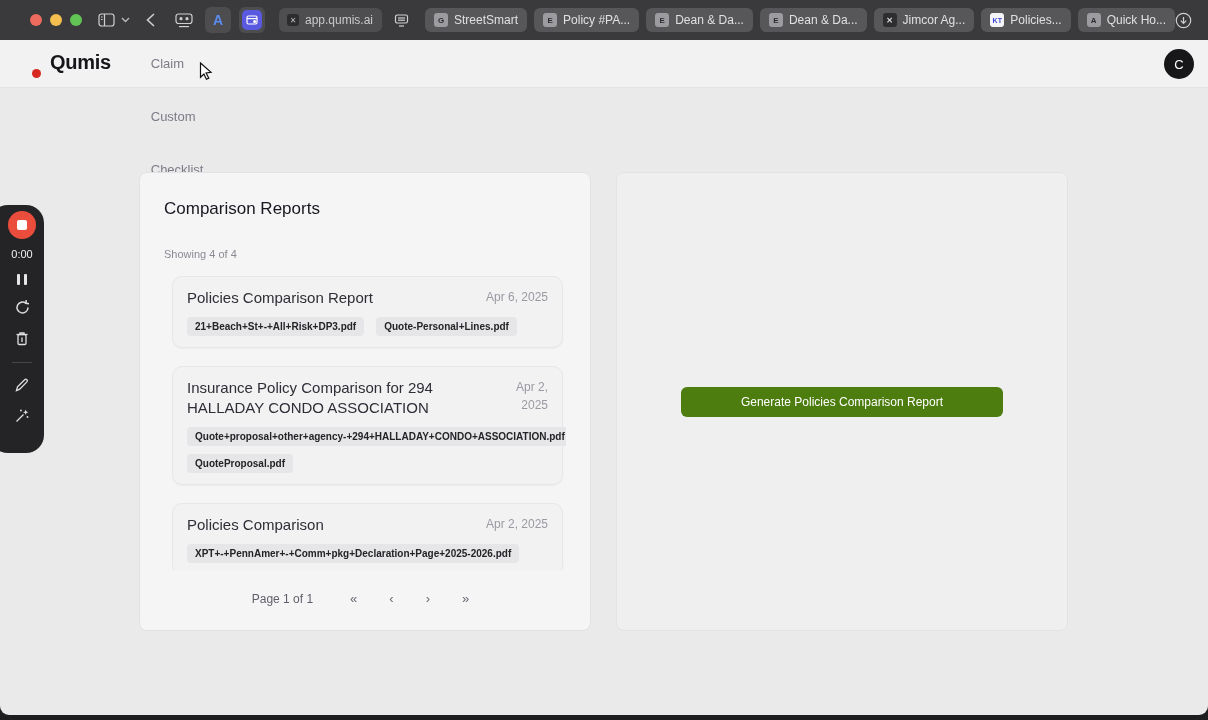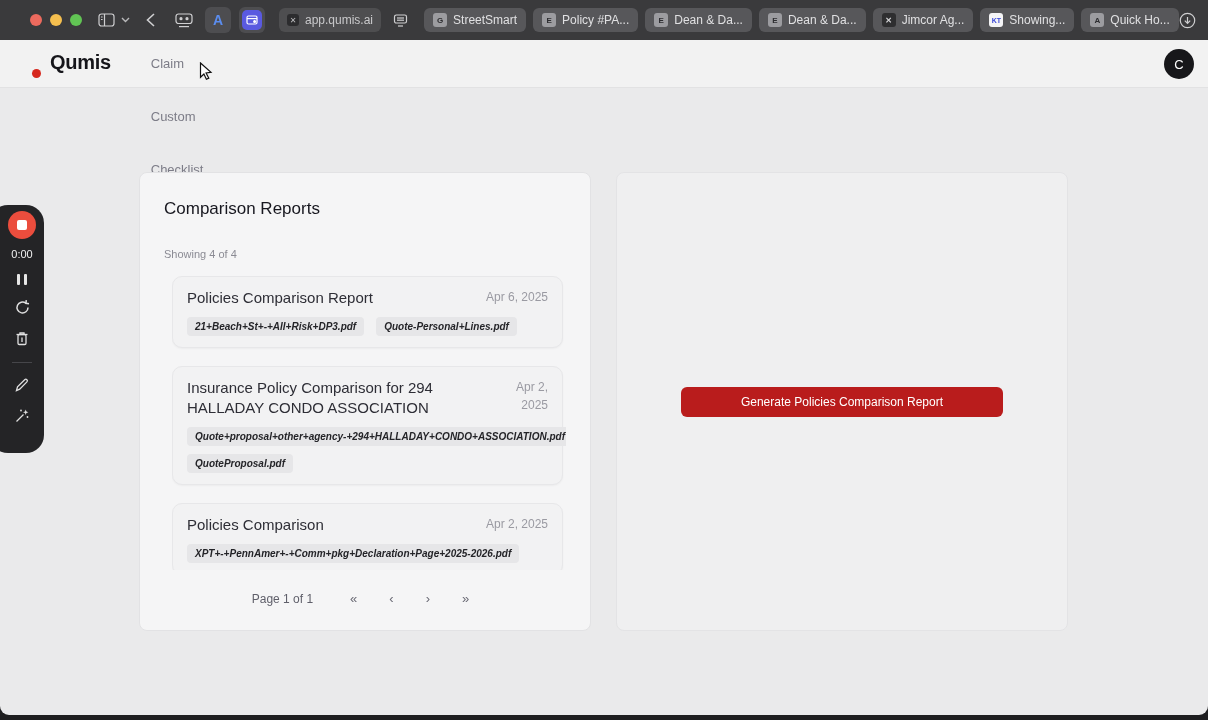--- a/index.html
+++ b/index.html
@@ -52,27 +52,27 @@
 
   .reports-title { font-size:17px; font-weight:400; color:#17171f; }
   .showing { margin-top:29px; font-size:11px; color:#8b8b94; }
   .report-list { margin-top:16px; margin-left:8px; height:294px; overflow:hidden; display:flex; flex-direction:column; gap:18px; }
   .card { width:391px; background:#f2f2f3; border:1px solid #e7e7e9; border-radius:10px; padding:11px 14px; box-shadow:0 1px 2px rgba(0,0,0,0.04); flex-shrink:0; }
   .card-head { display:flex; justify-content:space-between; gap:10px; }
   .card-title { font-size:15px; color:#2e2e36; line-height:20px; }
   .card-date { font-size:12px; color:#9a9aa2; white-space:nowrap; line-height:18px; }
   .card-date.wrap { white-space:normal; width:44px; text-align:right; flex-shrink:0; }
   .chips { margin-top:9px; display:flex; flex-wrap:wrap; gap:8px 12px; }
-  .chip { background:#e6e6e8; border-radius:4px; padding:4px 8px; font-size:10px; font-weight:700; color:#242428; white-space:nowrap;font-style:italic; }
+  .chip { background:#e6e6e8; border-radius:4px; padding:4px 8px; font-size:10px; font-weight:700; color:#242428; white-space:nowrap; }
 
   .pagination { position:absolute; bottom:22px; left:0; width:100%; display:flex; align-items:center; justify-content:center; gap:14px; }
   .page-label { font-size:12px; color:#5f5f6a; margin-right:14px; }
   .pg-btn { font-size:13px; color:#6a6a75; padding:2px 9px; cursor:pointer; }
 
-  .generate-btn { width:322px; height:30px; background:#b91c1c; color:#ffffff; font-size:12px; font-weight:500; border:none; border-radius:6px; cursor:pointer; font-family:"Liberation Sans", sans-serif; }
+  .generate-btn { width:322px; height:30px; background:#4d7c0f; color:#ffffff; font-size:12px; font-weight:500; border:none; border-radius:6px; cursor:pointer; font-family:"Liberation Sans", sans-serif; }
 
   
   .recorder { position:absolute; left:-10px; top:205px; width:54px; height:248px; background:#242426; border-radius:18px; z-index:50; display:flex; flex-direction:column; align-items:center; padding-left:10px; }
   .rec-stop { margin-top:6px; width:28px; height:28px; border-radius:50%; background:#eb4d3d; display:flex; align-items:center; justify-content:center; cursor:pointer; }
   .rec-stop-square { width:10px; height:10px; border-radius:2px; background:#fff; }
   .rec-time { margin-top:9px; color:#f1f1f1; font-size:11px; }
   .rec-btn { margin-top:14px; display:flex; align-items:center; justify-content:center; cursor:pointer; }
   .pause-bars { display:flex; gap:4px; }
   .pause-bars i { display:block; width:3px; height:11px; background:#e6e6e6; border-radius:1px; }
   .rec-divider { margin-top:15px; width:20px; height:1px; background:#46464a; }
@@ -160,21 +160,21 @@
       <div class="tab">
         <span class="tab-favicon" data-variant="gray">E</span>
         <span class="tab-label">Dean &amp; Da...</span>
       </div>
       <div class="tab">
         <span class="tab-favicon" data-variant="dark">✕</span>
         <span class="tab-label">Jimcor Ag...</span>
       </div>
       <div class="tab">
         <span class="tab-favicon" data-variant="blue">KT</span>
-        <span class="tab-label">Showing...</span>
+        <span class="tab-label">Policies...</span>
       </div>
       <div class="tab">
         <span class="tab-favicon" data-variant="gray">A</span>
         <span class="tab-label">Quick Ho...</span>
       </div>
     </div>
 
     <div class="chrome-right">
       <span class="chrome-icon">
         <svg width="17" height="17" viewBox="0 0 17 17" fill="none" stroke="#cfcfd1" stroke-width="1.2">

